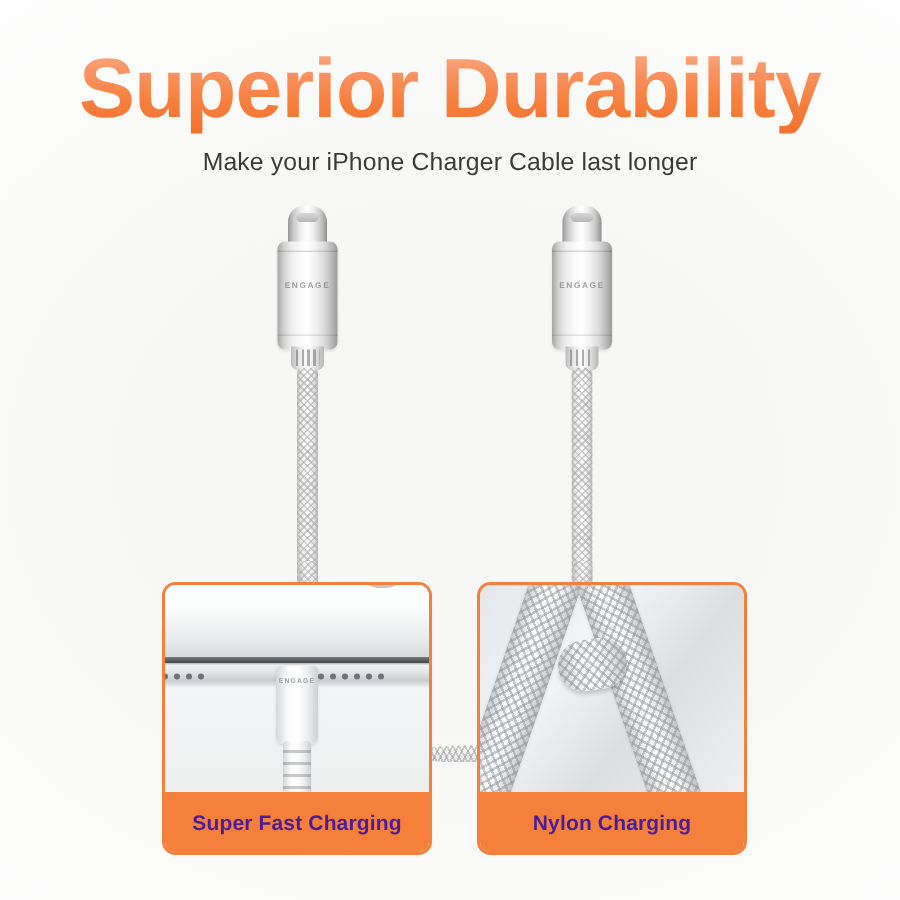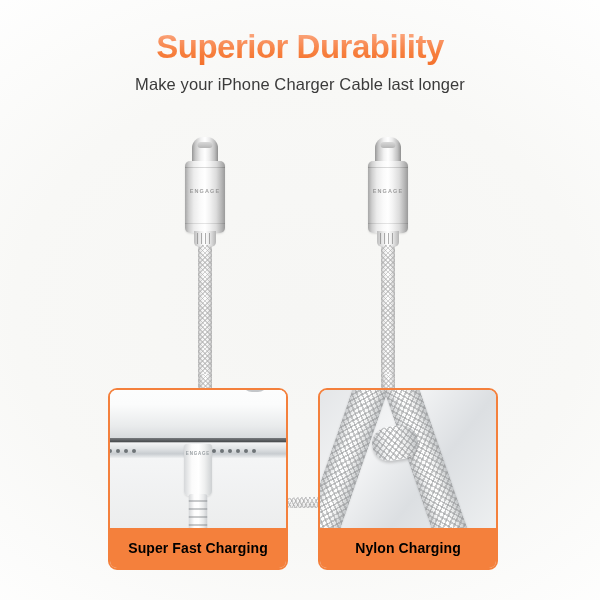--- a/index.html
+++ b/index.html
@@ -26,21 +26,21 @@
   
   .header {
     position: absolute;
     top: 30px;
     left: 0;
     width: 600px;
     text-align: center;
   }
 
   .headline {
-    font-size: 33px;
+    font-size: 56px;
     font-weight: 700;
     letter-spacing: -0.5px;
     line-height: 1.05;
     background-image: linear-gradient(180deg, #fbb08a 0%, #f99565 28%, #f7803f 62%, #f4712c 100%);
     -webkit-background-clip: text;
     background-clip: text;
     color: #f7803f;
     -webkit-text-fill-color: transparent;
     white-space: nowrap;
   }
@@ -197,21 +197,21 @@
     top: 0; left: 0; right: 0;
     height: 142px;
     overflow: hidden;
   }
 
   .card-label {
     position: absolute;
     left: 0; right: 0; bottom: 0;
     height: 40px;
     background: #f4803c;
-    color: #000000;
+    color: #4c1d95;
     font-size: 14px;
     font-weight: 700;
     letter-spacing: .1px;
     display: flex;
     align-items: center;
     justify-content: center;
   }
 
   
   .phone-scene {

